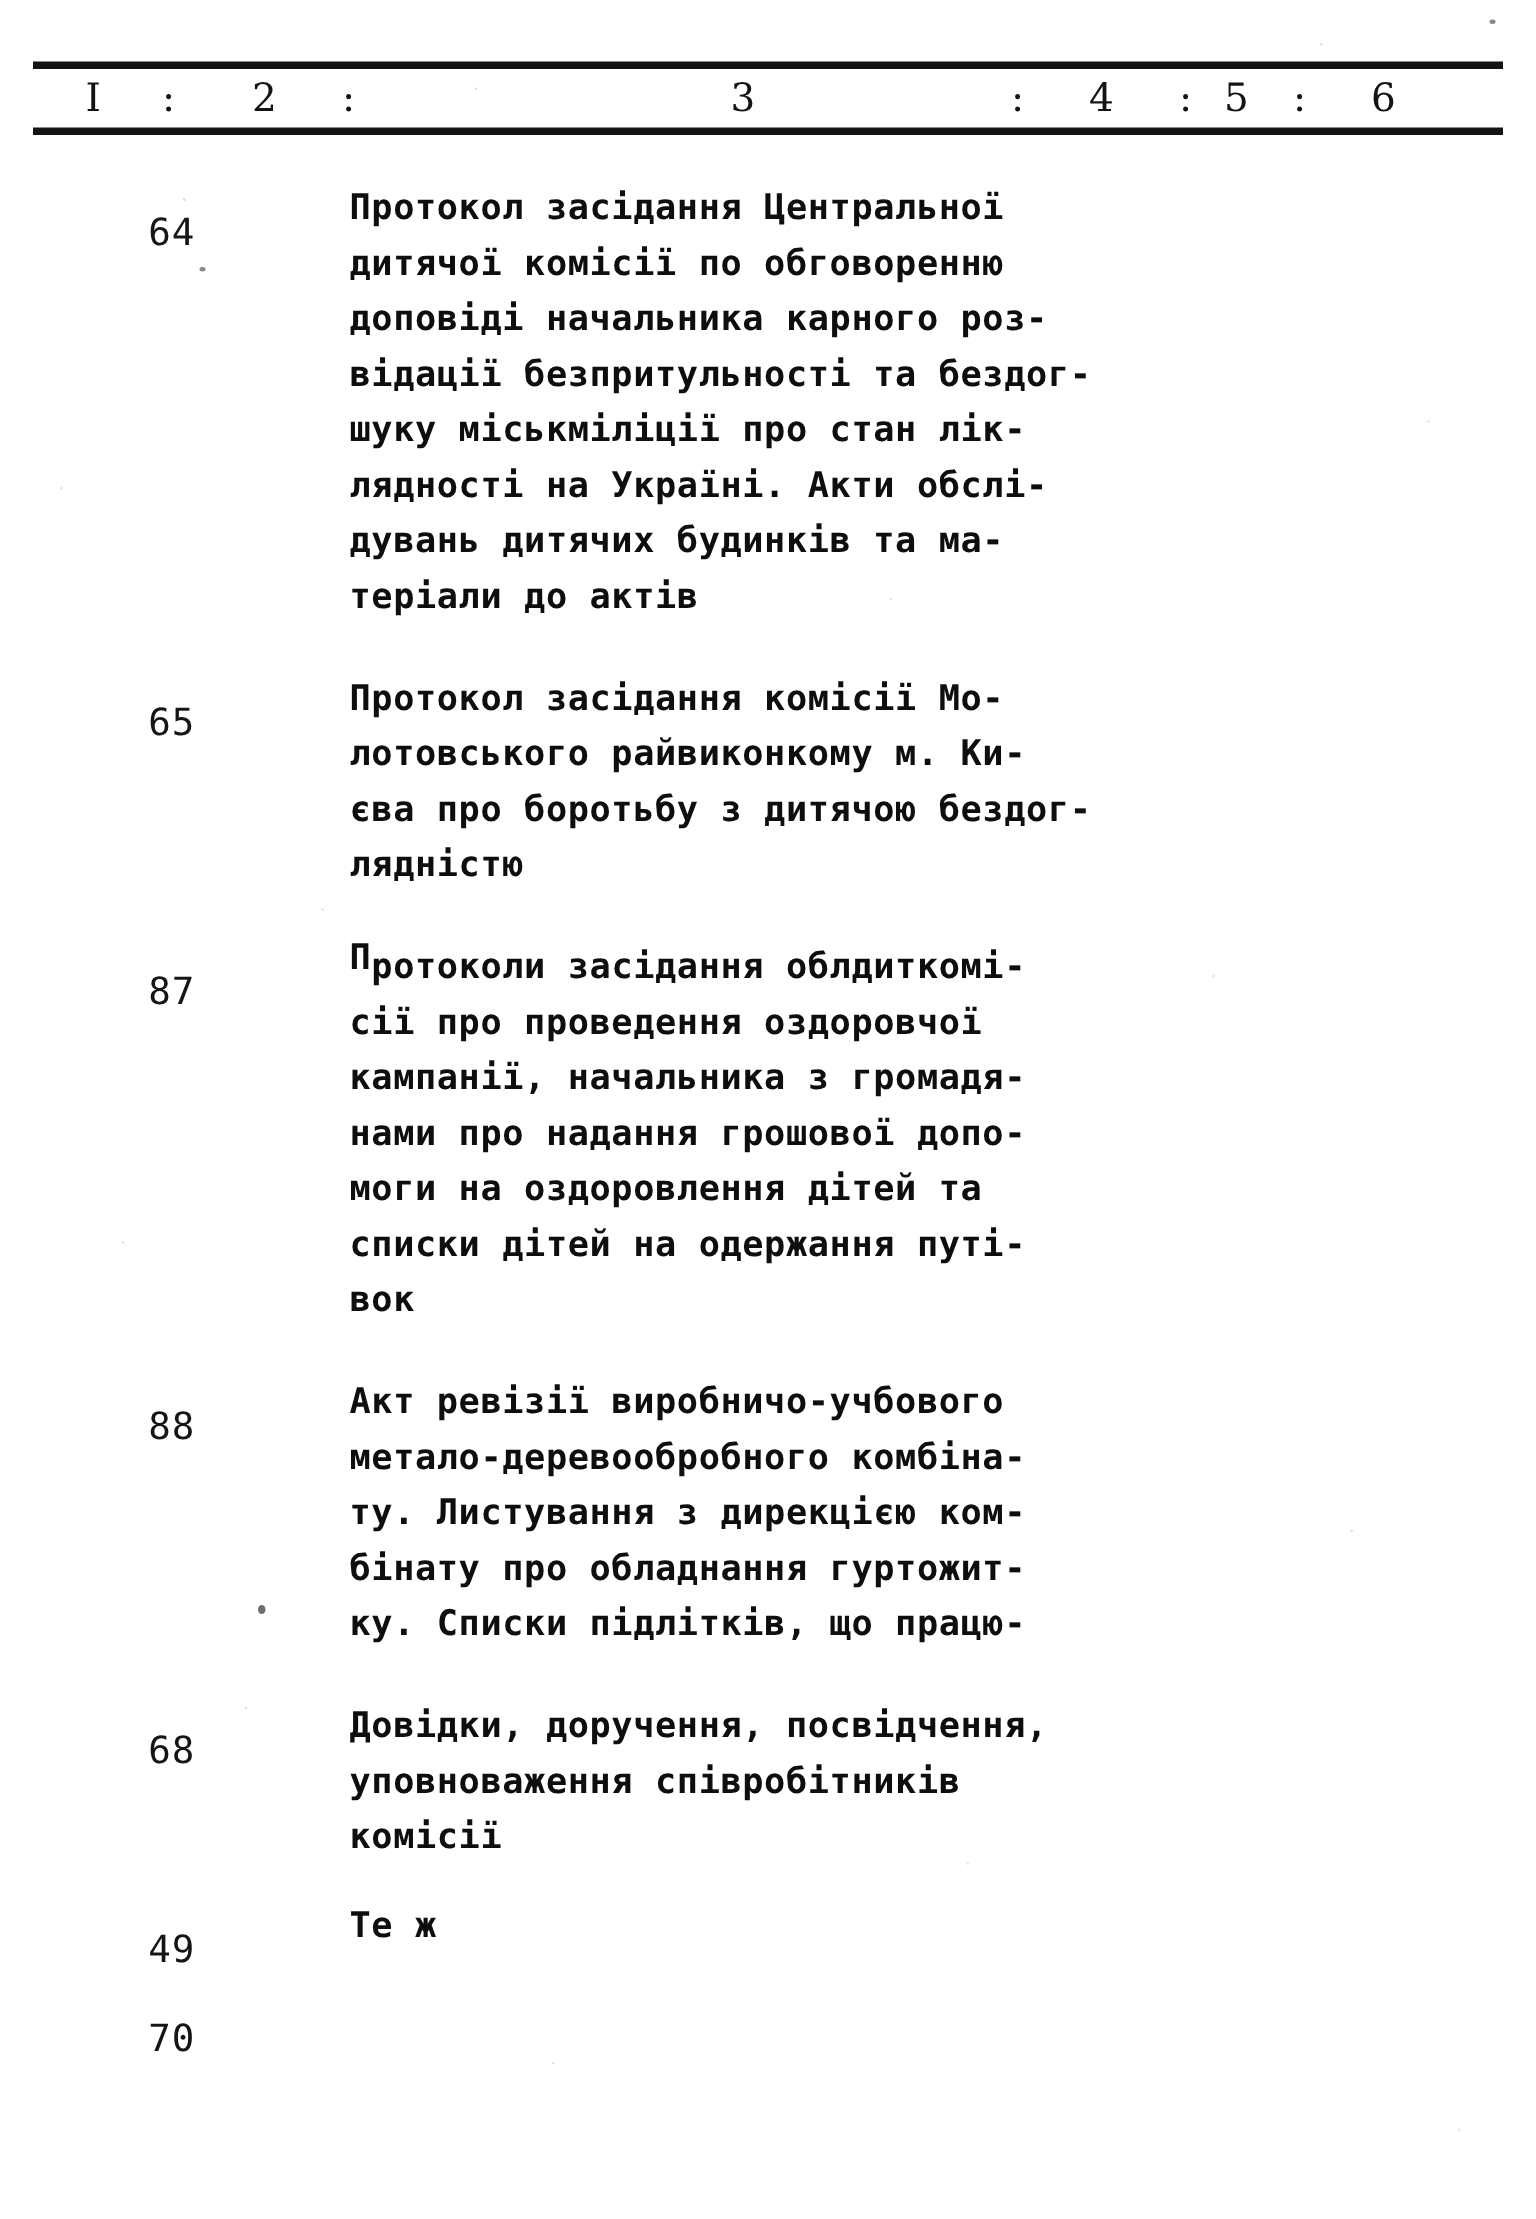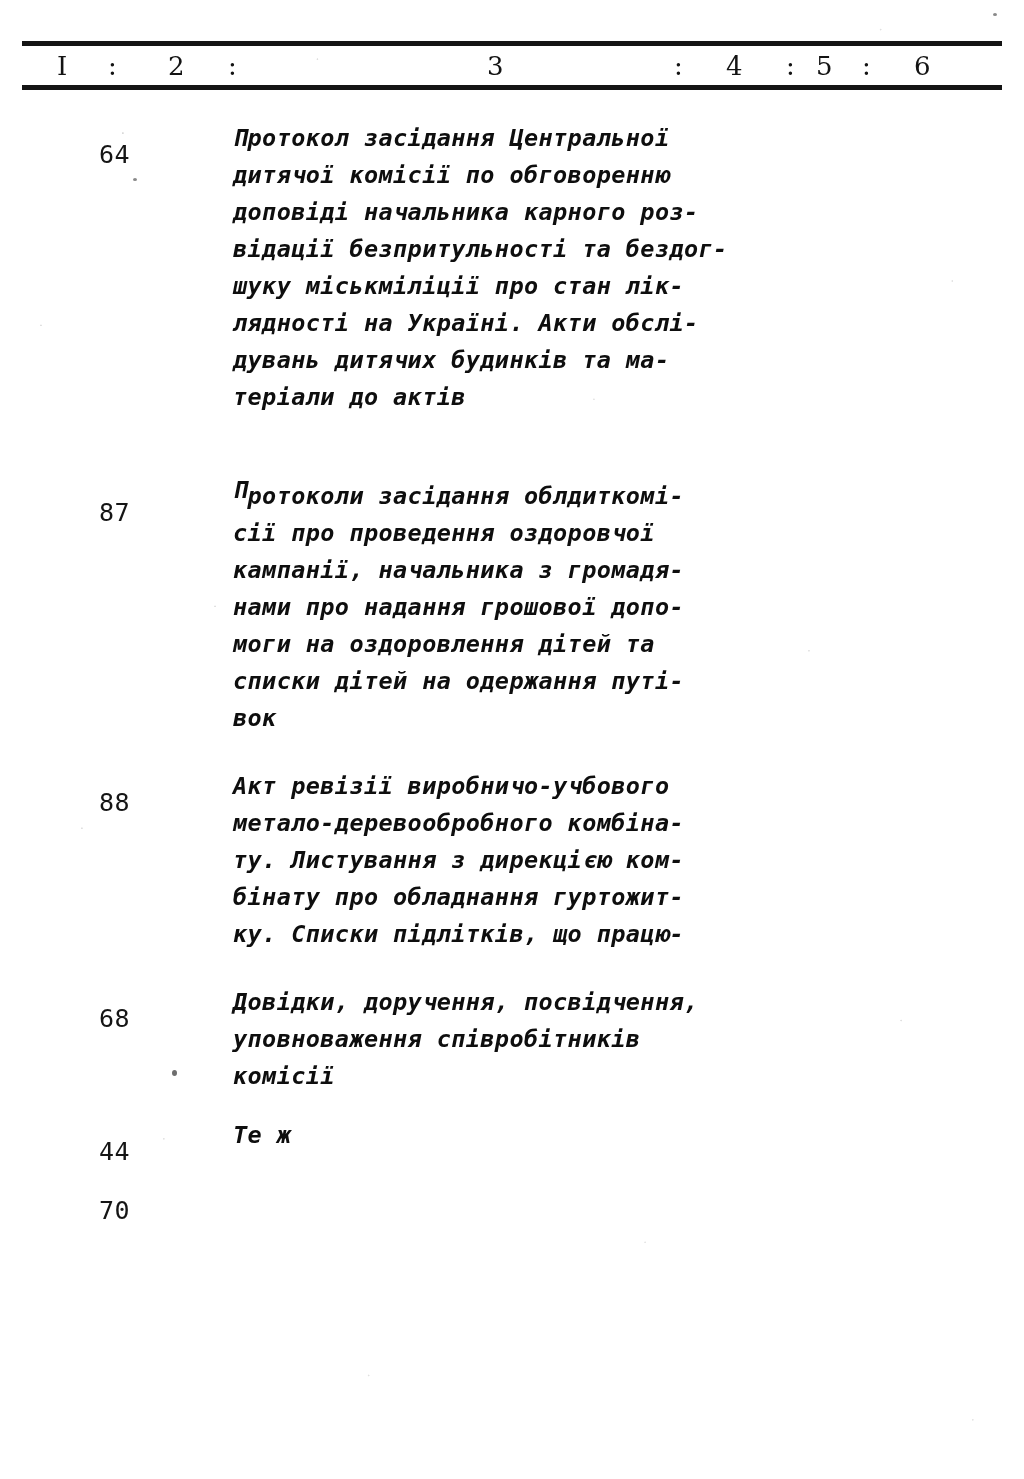--- a/index.html
+++ b/index.html
@@ -107,21 +107,20 @@
     font-size: 23.5px;
     line-height: 37px;
     color: #0e0e0e;
     letter-spacing: 0.4px;
     font-family: "DejaVu Sans Mono", "Liberation Mono", monospace;
     font-weight: 700;
   }
   .entry-text .ln {
     display: block;
     white-space: pre;
-    font-style: italic;
   }
   
   .raised {
     display: inline-block;
     transform: translateY(-6px);
     vertical-align: baseline;
   }
   
   .gap-sm { height: 22px; }
   .gap-md { height: 31px; }
@@ -171,20 +170,29 @@
         <span class="ln">відації безпритульності та бездог-</span>
         <span class="ln">шуку міськміліції про стан лік-</span>
         <span class="ln">лядності на Україні. Акти обслі-</span>
         <span class="ln">дувань дитячих будинків та ма-</span>
         <span class="ln">теріали до актів</span>
       </div>
     </div>
 
     <div class="gap-md"></div>
 
+    <div class="entry">
+      <div class="entry-num">65</div>
+      <div class="entry-text">
+        <span class="ln">Протокол засідання комісії Мо-</span>
+        <span class="ln">лотовського райвиконкому м. Ки-</span>
+        <span class="ln">єва про боротьбу з дитячою бездог-</span>
+        <span class="ln">ляднiстю</span>
+      </div>
+    </div>
 
     <div class="gap-md"></div>
 
     <div class="entry">
       <div class="entry-num">87</div>
       <div class="entry-text">
         <span class="ln"><span class="raised">П</span><span>ротоколи засідання облдиткомі-</span></span>
         <span class="ln">сії про проведення оздоровчої</span>
         <span class="ln">кампанії, начальника з громадя-</span>
         <span class="ln">нами про надання грошової допо-</span>
@@ -214,21 +222,21 @@
       <div class="entry-text">
         <span class="ln">Довідки, доручення, посвідчення,</span>
         <span class="ln">уповноваження співробітників</span>
         <span class="ln">комісії</span>
       </div>
     </div>
 
     <div class="gap-sm"></div>
 
     <div class="entry">
-      <div class="entry-num">44</div>
+      <div class="entry-num">49</div>
       <div class="entry-text">
         <span class="ln">Те ж</span>
       </div>
     </div>
 
     <div class="gap-sm"></div>
 
     <div class="entry">
       <div class="entry-num">70</div>
     </div>

